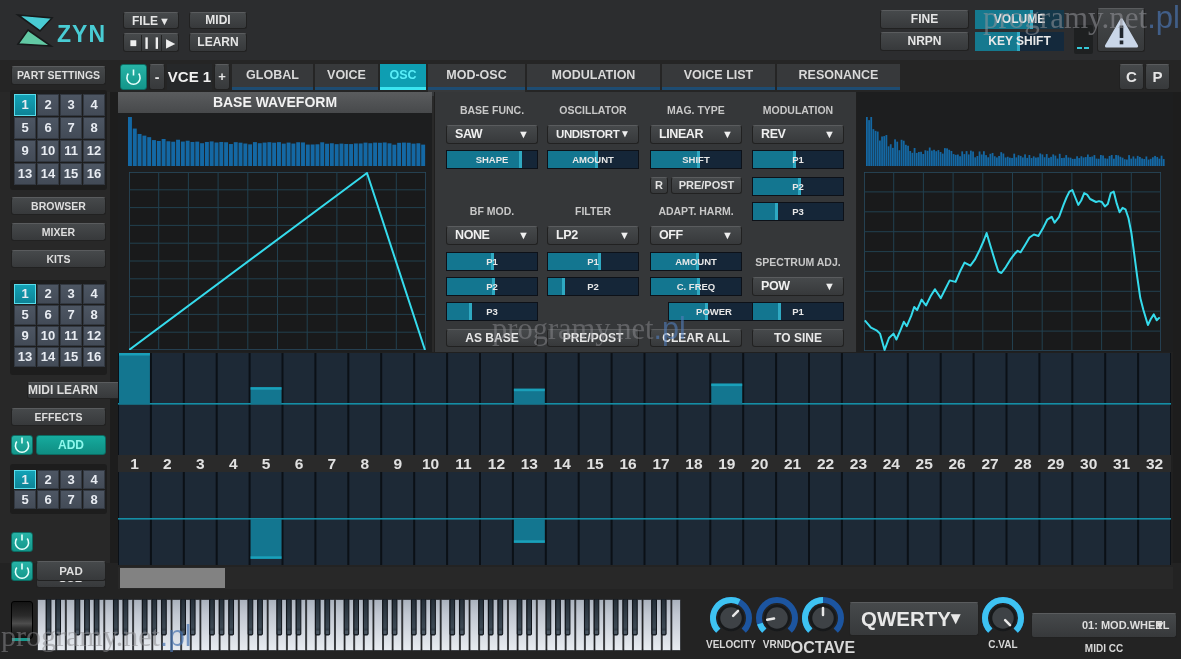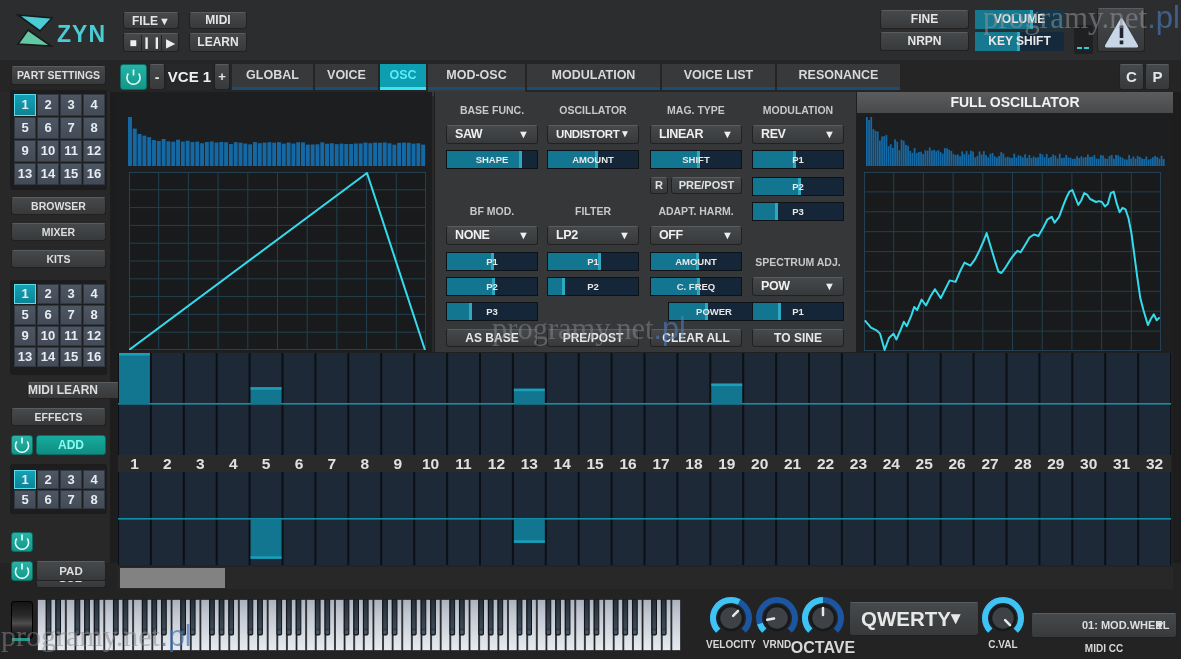--- a/index.html
+++ b/index.html
@@ -147,20 +147,21 @@
 <div style="position:absolute;left:11px;top:561px;width:22px;height:20px;background:linear-gradient(180deg,#27b3a6,#13968a);border:1px solid #0c6b62;border-radius:3px;box-sizing:border-box;">
       <svg width="22" height="20" viewBox="0 0 22 20" style="position:absolute;left:-1px;top:-1px;">
         <g stroke="#e8fffc" stroke-width="1.6" fill="none">
           <path d="M 5.8 6.6 A 6.6 6.6 0 1 0 16.2 6.6"></path>
           <line x1="11.0" y1="2.5" x2="11.0" y2="8.5"></line>
         </g>
       </svg>
     </div>
 <div style="position:absolute;left:36px;top:561px;width:70px;height:20px;background:linear-gradient(180deg,#46494b,#37393b);border:1px solid #212121;border-top-color:#5a5c5e;border-radius:3px;box-sizing:border-box;color:#dedede;font-weight:bold;text-align:center;font-size:11.5px;line-height:18px;">PAD</div>
 <div style="position:absolute;left:118px;top:92px;width:314px;height:260px;background:#1d1e1f;"></div>
+<div style="position:absolute;left:118px;top:92px;width:314px;height:21px;background:linear-gradient(180deg,#5a5c5e,#47494b);color:#f2f2f2;font-weight:bold;font-size:14px;line-height:21px;text-align:center;">BASE WAVEFORM</div>
 <svg style="position:absolute;left:128px;top:117px;" width="298" height="49" viewBox="0 0 298 49">
       <rect x="0.00" y="0.00" width="3.94" height="49.00" fill="#1468a4"></rect>
       <rect x="4.81" y="11.56" width="3.94" height="37.44" fill="#1468a4"></rect>
       <rect x="9.61" y="16.97" width="3.94" height="32.03" fill="#1468a4"></rect>
       <rect x="14.42" y="18.62" width="3.94" height="30.38" fill="#1468a4"></rect>
       <rect x="19.23" y="20.15" width="3.94" height="28.85" fill="#1468a4"></rect>
       <rect x="24.03" y="23.09" width="3.94" height="25.91" fill="#1468a4"></rect>
       <rect x="28.84" y="24.00" width="3.94" height="25.00" fill="#1468a4"></rect>
       <rect x="33.65" y="22.00" width="3.94" height="27.00" fill="#1468a4"></rect>
       <rect x="38.45" y="24.26" width="3.94" height="24.74" fill="#1468a4"></rect>
@@ -356,21 +357,20 @@
 <div style="position:absolute;left:752px;top:302px;width:92px;height:19px;background:#152638;border:1px solid #0d1118;box-sizing:border-box;">
       <div style="position:absolute;left:0;top:0;width:25px;height:17px;background:#137690;"></div>
       <div style="position:absolute;left:25px;top:0;width:3px;height:17px;background:#2fa9c2;"></div>
       <div style="position:absolute;left:0;top:0;width:90px;height:17px;color:#e8e8e8;font-weight:bold;font-size:9.5px;line-height:17px;text-align:center;">P1</div>
     </div>
 <div style="position:absolute;left:446px;top:329px;width:92px;height:18px;background:linear-gradient(180deg,#46494b,#37393b);border:1px solid #212121;border-top-color:#5a5c5e;border-radius:3px;box-sizing:border-box;color:#e8e8e8;font-weight:bold;text-align:center;font-size:12px;line-height:16px;">AS BASE</div>
 <div style="position:absolute;left:547px;top:329px;width:92px;height:18px;background:linear-gradient(180deg,#46494b,#37393b);border:1px solid #212121;border-top-color:#5a5c5e;border-radius:3px;box-sizing:border-box;color:#e8e8e8;font-weight:bold;text-align:center;font-size:12px;line-height:16px;">PRE/POST</div>
 <div style="position:absolute;left:650px;top:329px;width:92px;height:18px;background:linear-gradient(180deg,#46494b,#37393b);border:1px solid #212121;border-top-color:#5a5c5e;border-radius:3px;box-sizing:border-box;color:#e8e8e8;font-weight:bold;text-align:center;font-size:12px;line-height:16px;">CLEAR ALL</div>
 <div style="position:absolute;left:752px;top:329px;width:92px;height:18px;background:linear-gradient(180deg,#46494b,#37393b);border:1px solid #212121;border-top-color:#5a5c5e;border-radius:3px;box-sizing:border-box;color:#e8e8e8;font-weight:bold;text-align:center;font-size:12px;line-height:16px;">TO SINE</div>
 <div style="position:absolute;left:857px;top:92px;width:316px;height:260px;background:#1d1e1f;"></div>
-<div style="position:absolute;left:857px;top:92px;width:316px;height:21px;background:linear-gradient(180deg,#5a5c5e,#47494b);color:#f2f2f2;font-weight:bold;font-size:14px;line-height:21px;text-align:center;">FULL OSCILLATOR</div>
 <svg style="position:absolute;left:866px;top:117px;" width="299" height="49" viewBox="0 0 299 49">
       <rect x="0.00" y="0.00" width="1.78" height="49.00" fill="#1468a4"></rect>
       <rect x="2.17" y="3.13" width="1.78" height="45.87" fill="#1468a4"></rect>
       <rect x="4.33" y="0.00" width="1.78" height="49.00" fill="#1468a4"></rect>
       <rect x="6.50" y="12.14" width="1.78" height="36.86" fill="#1468a4"></rect>
       <rect x="8.67" y="13.83" width="1.78" height="35.17" fill="#1468a4"></rect>
       <rect x="10.83" y="14.56" width="1.78" height="34.44" fill="#1468a4"></rect>
       <rect x="13.00" y="23.52" width="1.78" height="25.48" fill="#1468a4"></rect>
       <rect x="15.17" y="19.49" width="1.78" height="29.51" fill="#1468a4"></rect>
       <rect x="17.33" y="19.09" width="1.78" height="29.91" fill="#1468a4"></rect>

